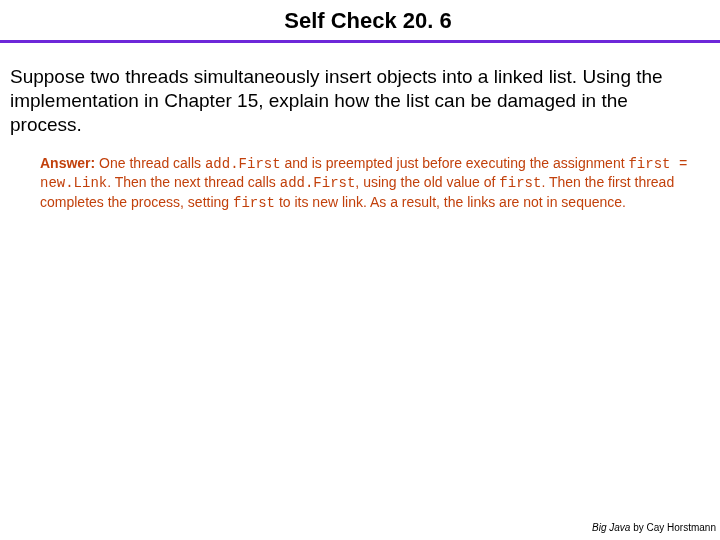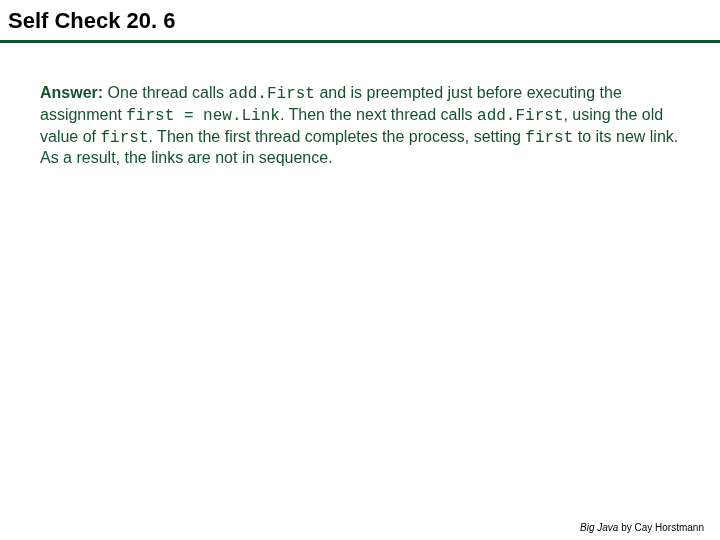--- a/index.html
+++ b/index.html
@@ -5,71 +5,73 @@
   * { margin: 0; padding: 0; box-sizing: border-box; }
   body {
     width: 720px;
     height: 540px;
     background: #fff;
     font-family: Arial, Helvetica, sans-serif;
     position: relative;
     overflow: hidden;
   }
   .header {
-    padding: 8px 10px 6px 8px;
-    border-bottom: 3px solid #14532d;
+    padding: 8px 10px 6px 26px;
+    border-bottom: 3px solid #6d28d9;
+    text-align: center;
   }
   .header h1 {
     font-family: Verdana, Geneva, sans-serif;
     font-weight: bold;
     font-size: 22px;
     color: #000;
   }
   .content {
     padding: 22px 16px 0 10px;
   }
   .question {
     font-size: 19px;
     line-height: 1.25;
     color: #000;
   }
   .answer-block {
     padding: 18px 10px 0 30px;
   }
   .answer {
-    font-size: 16px;
+    font-size: 14px;
     line-height: 1.3;
-    color: #14532d;
+    color: #c2410c;
   }
   .answer-label {
     font-weight: bold;
   }
   .code {
     font-family: "Courier New", Courier, monospace;
   }
   .footer {
     position: absolute;
     bottom: 6px;
-    right: 16px;
+    right: 4px;
     text-align: right;
     font-size: 10px;
     line-height: 1.25;
     color: #000;
     margin-top: 16px;
   }
   .footer .book { font-style: italic; }
 </style>
 </head>
 <body>
 
 <div class="header">
   <h1>Self Check 20. 6</h1>
 </div>
 
 <div class="content">
+  <p class="question">Suppose two threads simultaneously insert objects into a linked list. Using the implementation in Chapter 15, explain how the list can be damaged in the process.</p>
 
   <div class="answer-block">
     <p class="answer">
       <span class="answer-label">Answer:</span><span> One thread calls </span><span class="code">add.First</span><span> and is preempted just before executing the assignment </span><span class="code">first = new.Link</span><span>. Then the next thread calls </span><span class="code">add.First</span><span>, using the old value of </span><span class="code">first</span><span>. Then the first thread completes the process, setting </span><span class="code">first</span><span> to its new link. As a result, the links are not in sequence.</span>
     </p>
   </div>
 </div>
 
 <div class="footer">
   <div>

